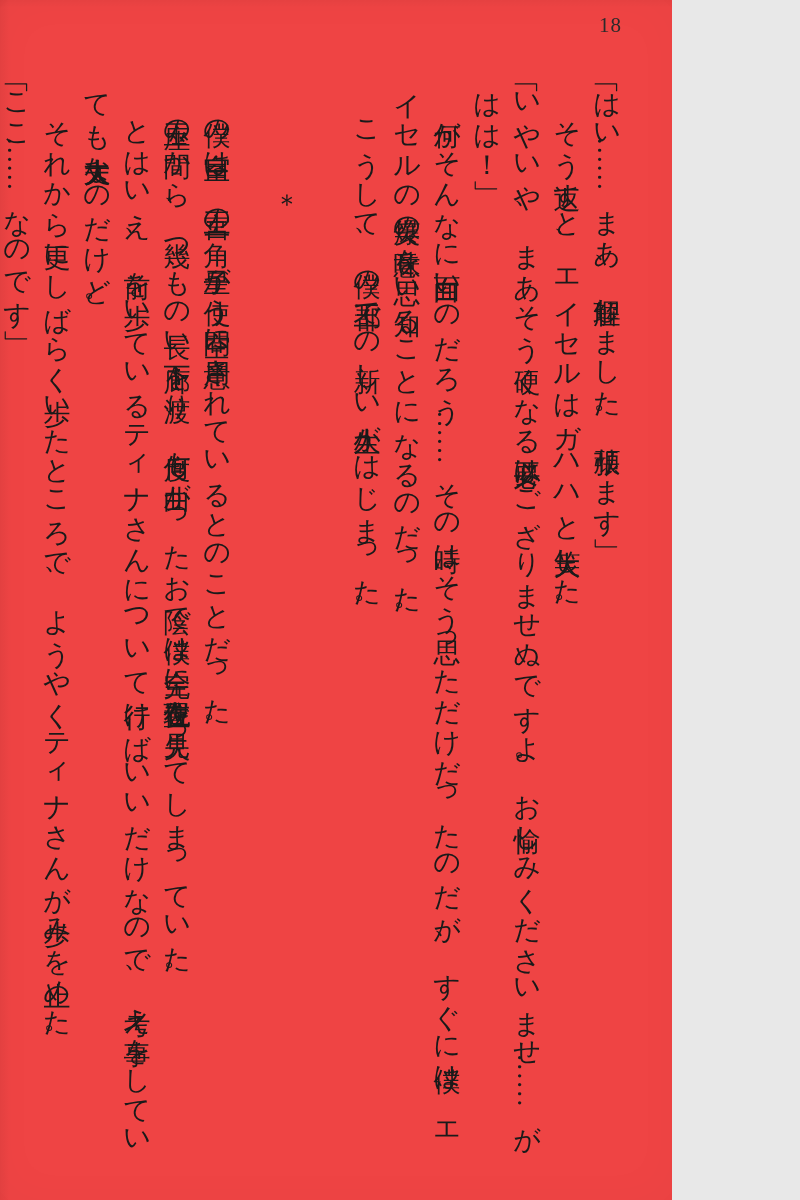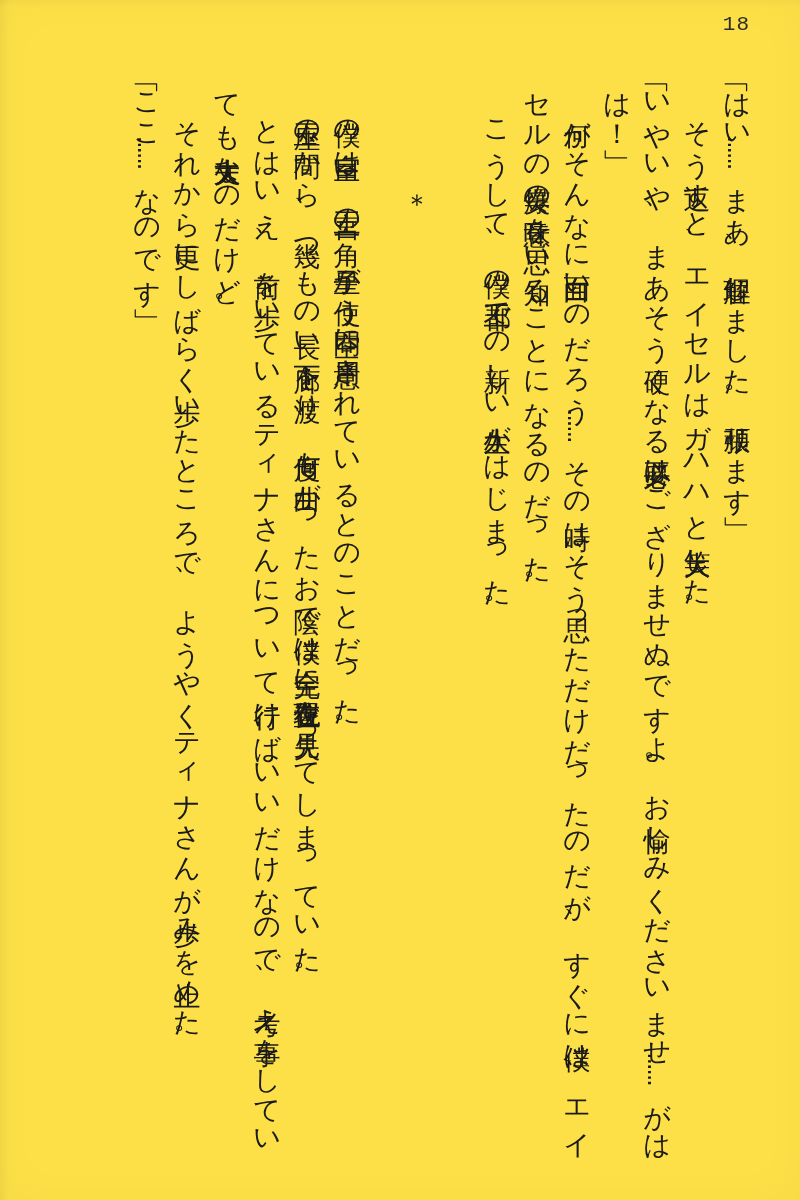--- a/index.html
+++ b/index.html
@@ -2,25 +2,25 @@
 <html lang="ja"><head>
 <meta charset="utf-8">
 <style>
   html, body {
     margin: 0;
     padding: 0;
     background: #e8e8e8;
   }
   .page {
     position: relative;
-    width: 800px;
+    width: 672px;
     height: 1200px;
-    background: #fde047;
+    background: #ef4444;
     overflow: hidden;
-    font-family: Liberation Mono, monospace;
+    font-family: Liberation Serif, serif;
     box-shadow: inset 0 0 50px rgba(0,0,0,0.025);
   }
   
   .page::before {
     content: "";
     position: absolute;
     inset: 0;
     pointer-events: none;
     background:
       linear-gradient(90deg, rgba(0,0,0,0.045), rgba(0,0,0,0) 10px),

